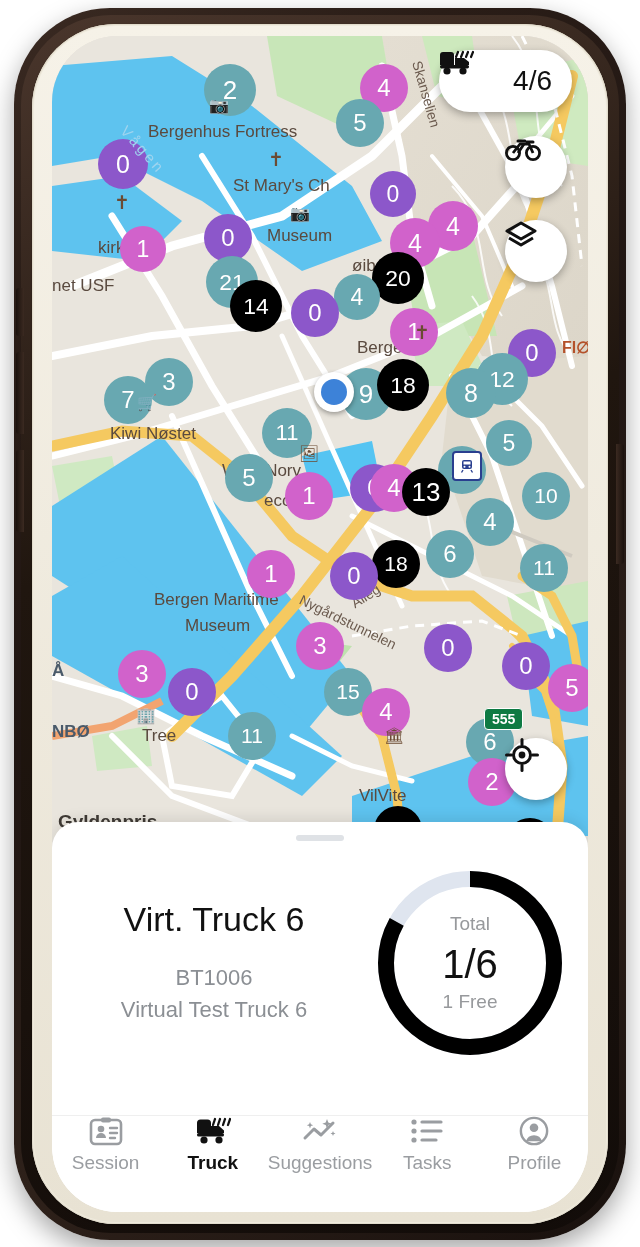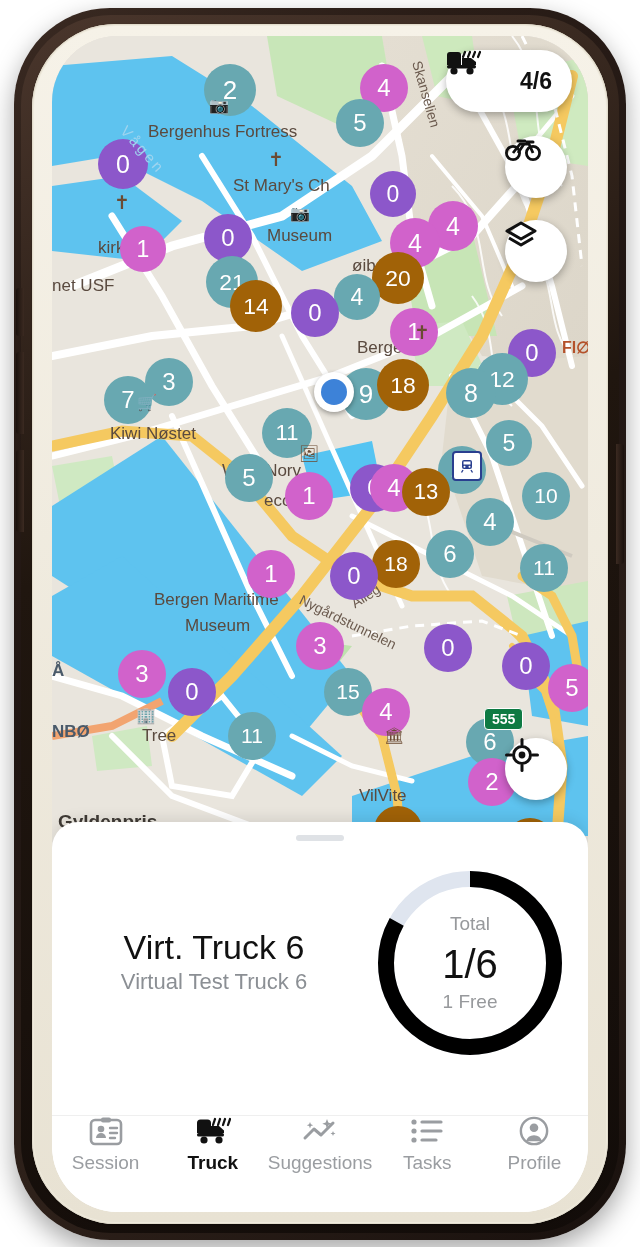--- a/index.html
+++ b/index.html
@@ -58,41 +58,41 @@
   .mlabel.hw{color:#b4512a;font-size:16px;font-weight:700;}
   .mlabel.gray{color:#4a5a6a;font-size:17px;font-weight:700;}
 
   
   .mk{position:absolute;border-radius:50%;display:flex;align-items:center;justify-content:center;
       color:#fff;font-family:"Liberation Sans",sans-serif;font-weight:400;
       text-shadow:0 0 1px rgba(0,0,0,.06);}
   .mk.teal{background:#68a8b1;}
   .mk.magenta{background:#d162cb;}
   .mk.purple{background:#8c57ca;}
-  .mk.lblue{background:#a16207;}
+  .mk.lblue{background:#000000;}
 
   
   .userdot{position:absolute;width:40px;height:40px;border-radius:50%;background:#fff;
            box-shadow:0 2px 5px rgba(0,0,0,.35);display:flex;align-items:center;justify-content:center;}
   .userdot i{display:block;width:26px;height:26px;border-radius:50%;background:#3d82d8;}
 
   
   .station{position:absolute;width:26px;height:26px;border-radius:4px;background:#fff;
            border:2px solid #2a3f8f;display:flex;align-items:center;justify-content:center;}
   .station svg{position:static;}
   
   .poi-ic{position:absolute;color:#6b4b33;font-size:16px;}
   .hwshield{position:absolute;background:#0e7a43;color:#fff;border-radius:4px;font-size:14px;
             font-weight:700;padding:2px 7px;border:1.5px solid #fff;}
 
   
   .fab{position:absolute;background:#fff;border-radius:40px;box-shadow:0 3px 9px rgba(0,0,0,.3);
        display:flex;align-items:center;justify-content:center;}
   .fab-truck{right:16px;top:14px;height:62px;padding:0 20px;gap:14px;border-radius:31px;}
-  .fab-truck .cnt{font-size:23px;font-weight:700;color:#111;margin-left:40px;}
+  .fab-truck .cnt{font-size:28px;font-weight:400;color:#111;margin-left:40px;}
   .fab-bike{right:21px;top:100px;width:62px;height:62px;}
   .fab-layers{right:21px;top:184px;width:62px;height:62px;}
   .fab-locate{right:21px;top:702px;width:62px;height:62px;}
 
   
   .sheet{position:absolute;left:0;bottom:0;width:536px;height:390px;background:#fff;
          border-radius:26px 26px 0 0;box-shadow:0 -3px 14px rgba(0,0,0,.10);}
   .grabber{position:absolute;left:50%;transform:translateX(-50%);top:13px;width:48px;height:6px;
            border-radius:3px;background:#dfe2e6;}
   .sheet-body{position:absolute;left:0;top:26px;width:536px;height:230px;display:flex;align-items:center;}
@@ -263,21 +263,21 @@
           <div class="mk teal" style="left: 52px; top: 340px; width: 48px; height: 48px; font-size: 24px;">7</div>
           <div class="mk teal" style="left: 288px; top: 332px; width: 52px; height: 52px; font-size: 26px;">9</div>
           <div class="mk lblue" style="left: 325px; top: 323px; width: 52px; height: 52px; font-size: 22.9px;">18</div>
           <div class="mk teal" style="left: 394px; top: 332px; width: 50px; height: 50px; font-size: 25px;">8</div>
           <div class="mk teal" style="left: 210px; top: 372px; width: 50px; height: 50px; font-size: 22px;">11</div>
           <div class="mk teal" style="left: 434px; top: 384px; width: 46px; height: 46px; font-size: 23px;">5</div>
           <div class="mk teal" style="left: 173px; top: 418px; width: 48px; height: 48px; font-size: 24px;">5</div>
           <div class="mk teal" style="left: 386px; top: 410px; width: 48px; height: 48px; font-size: 21.1px;">12</div>
           <div class="mk purple" style="left: 298px; top: 428px; width: 48px; height: 48px; font-size: 24px;">0</div>
           <div class="mk magenta" style="left: 318px; top: 428px; width: 48px; height: 48px; font-size: 24px;">4</div>
-          <div class="mk lblue" style="left: 350px; top: 432px; width: 48px; height: 48px; font-size: 22px; text-align: center;">13</div>
+          <div class="mk lblue" style="left: 350px; top: 432px; width: 48px; height: 48px; font-size: 26px; text-align: center;">13</div>
           <div class="mk teal" style="left: 470px; top: 436px; width: 48px; height: 48px; font-size: 21.1px;">10</div>
           <div class="mk magenta" style="left: 233px; top: 436px; width: 48px; height: 48px; font-size: 24px;">1</div>
           <div class="mk teal" style="left: 414px; top: 462px; width: 48px; height: 48px; font-size: 24px;">4</div>
           <div class="mk teal" style="left: 374px; top: 494px; width: 48px; height: 48px; font-size: 24px;">6</div>
           <div class="mk teal" style="left: 468px; top: 508px; width: 48px; height: 48px; font-size: 21.1px;">11</div>
           <div class="mk lblue" style="left: 320px; top: 504px; width: 48px; height: 48px; font-size: 21.1px;">18</div>
           <div class="mk magenta" style="left: 195px; top: 514px; width: 48px; height: 48px; font-size: 24px;">1</div>
           <div class="mk purple" style="left: 278px; top: 516px; width: 48px; height: 48px; font-size: 24px;">0</div>
           <div class="mk magenta" style="left: 244px; top: 586px; width: 48px; height: 48px; font-size: 24px;">3</div>
           <div class="mk purple" style="left: 372px; top: 588px; width: 48px; height: 48px; font-size: 24px;">0</div>
@@ -378,20 +378,21 @@
         </span>
       </div>
     </div>
 
     <div class="sheet">
       <div class="grabber"></div>
 
       <div class="sheet-body">
         <div class="truck-info">
           <div class="truck-title">Virt. Truck 6</div>
+          <div class="truck-sub">BT1006</div>
           <div class="truck-sub2">Virtual Test Truck 6</div>
         </div>
 
         <div class="gauge">
           <svg width="200" height="200" viewBox="0 0 200 200" aria-hidden="true">
             <circle cx="100" cy="100" r="84" fill="none" stroke="#dfe5ef" stroke-width="16"></circle>
             <circle id="gauge-arc" cx="100" cy="100" r="84" fill="none" stroke="#000000" stroke-width="16" stroke-linecap="butt" transform="rotate(-90 100 100)" stroke-dasharray="438.1 527.8" stroke-dashoffset="0"></circle>
           </svg>
           <div class="gauge-txt">
             <div class="g-total">Total</div>

